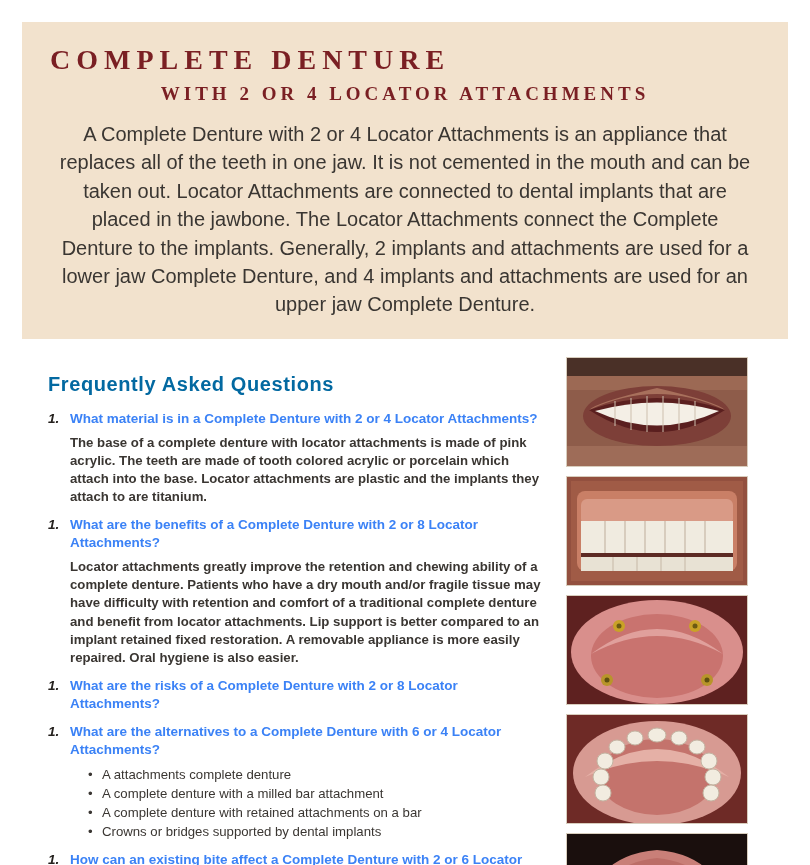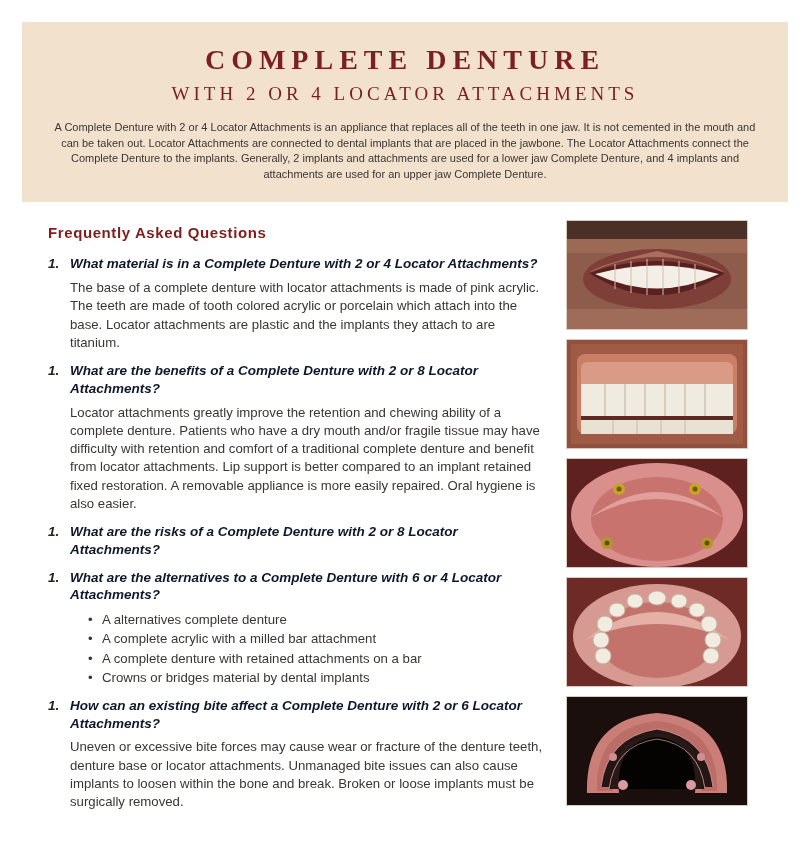--- a/index.html
+++ b/index.html
@@ -21,96 +21,95 @@
     height: 843px;
     background: #ffffff;
     box-sizing: border-box;
   }
   .header-band {
     background: #f2e2cd;
     padding: 22px 28px 20px 28px;
     box-sizing: border-box;
   }
   .title-main {
-    text-align: center;
     color: #7a1f23;
     font-size: 28px;
     font-weight: bold;
     letter-spacing: 6px;
     font-family: "Liberation Serif", serif;
     line-height: 1.15;
   }
   .title-sub {
     text-align: center;
     color: #7a1f23;
     font-size: 19px;
-    font-weight: normal;
+    font-weight: bold;
     letter-spacing: 4px;
     font-family: "Liberation Serif", serif;
     margin-top: 7px;
     line-height: 1.2;
   }
   .intro {
     text-align: center;
     color: #3a3632;
-    font-size: 11px;
+    font-size: 20px;
     line-height: 1.42;
     margin-top: 14px;
     padding: 0 4px;
   }
   .body-area {
     display: flex;
     padding: 18px 26px 0 26px;
     box-sizing: border-box;
   }
   .left-col {
     width: 500px;
     flex: 0 0 500px;
   }
   .right-col {
     margin-left: 18px;
     width: 182px;
     flex: 0 0 182px;
   }
   .faq-heading {
-    color: #7f1d1d;
-    font-size: 15px;
+    color: #0369a1;
+    font-size: 20px;
     font-weight: bold;
     letter-spacing: 0.6px;
-    margin: 4px 0 14px 0;
+    margin: 16px 0 14px 0;
   }
   .qa {
     margin-bottom: 10px;
   }
   .q-row {
     display: flex;
     align-items: flex-start;
   }
   .q-num {
     width: 22px;
     flex: 0 0 22px;
     color: #25211e;
     font-size: 13.5px;
     font-weight: bold;
     font-style: italic;
     line-height: 1.32;
   }
   .q-text {
-    color: #0f172a;
+    color: #3b82f6;
     font-size: 13.5px;
     font-weight: bold;
-    font-style: italic;
     line-height: 1.32;
     flex: 1;
   }
   .a-text {
     color: #3a3632;
     font-size: 13.2px;
     line-height: 1.38;
     margin: 6px 0 0 22px;
+    font-weight: bold;
   }
   .a-list {
     margin: 6px 0 0 22px;
     padding: 0;
     list-style: none;
   }
   .a-list li {
     color: #3a3632;
     font-size: 13.2px;
     line-height: 1.45;
@@ -173,24 +172,24 @@
           <div class="q-text">What are the risks of a Complete Denture with 2 or 8 Locator Attachments?</div>
         </div>
       </div>
 
       <div class="qa">
         <div class="q-row">
           <div class="q-num">1.</div>
           <div class="q-text">What are the alternatives to a Complete Denture with 6 or 4 Locator Attachments?</div>
         </div>
         <ul class="a-list">
-          <li>A alternatives complete denture</li>
-          <li>A complete acrylic with a milled bar attachment</li>
+          <li>A attachments complete denture</li>
+          <li>A complete denture with a milled bar attachment</li>
           <li>A complete denture with retained attachments on a bar</li>
-          <li>Crowns or bridges material by dental implants</li>
+          <li>Crowns or bridges supported by dental implants</li>
         </ul>
       </div>
 
       <div class="qa">
         <div class="q-row">
           <div class="q-num">1.</div>
           <div class="q-text">How can an existing bite affect a Complete Denture with 2 or 6 Locator Attachments?</div>
         </div>
         <div class="a-text">Uneven or excessive bite forces may cause wear or fracture of the denture teeth, denture base or locator attachments. Unmanaged bite issues can also cause implants to loosen within the bone and break.  Broken or loose implants must be surgically removed.</div>
       </div>

